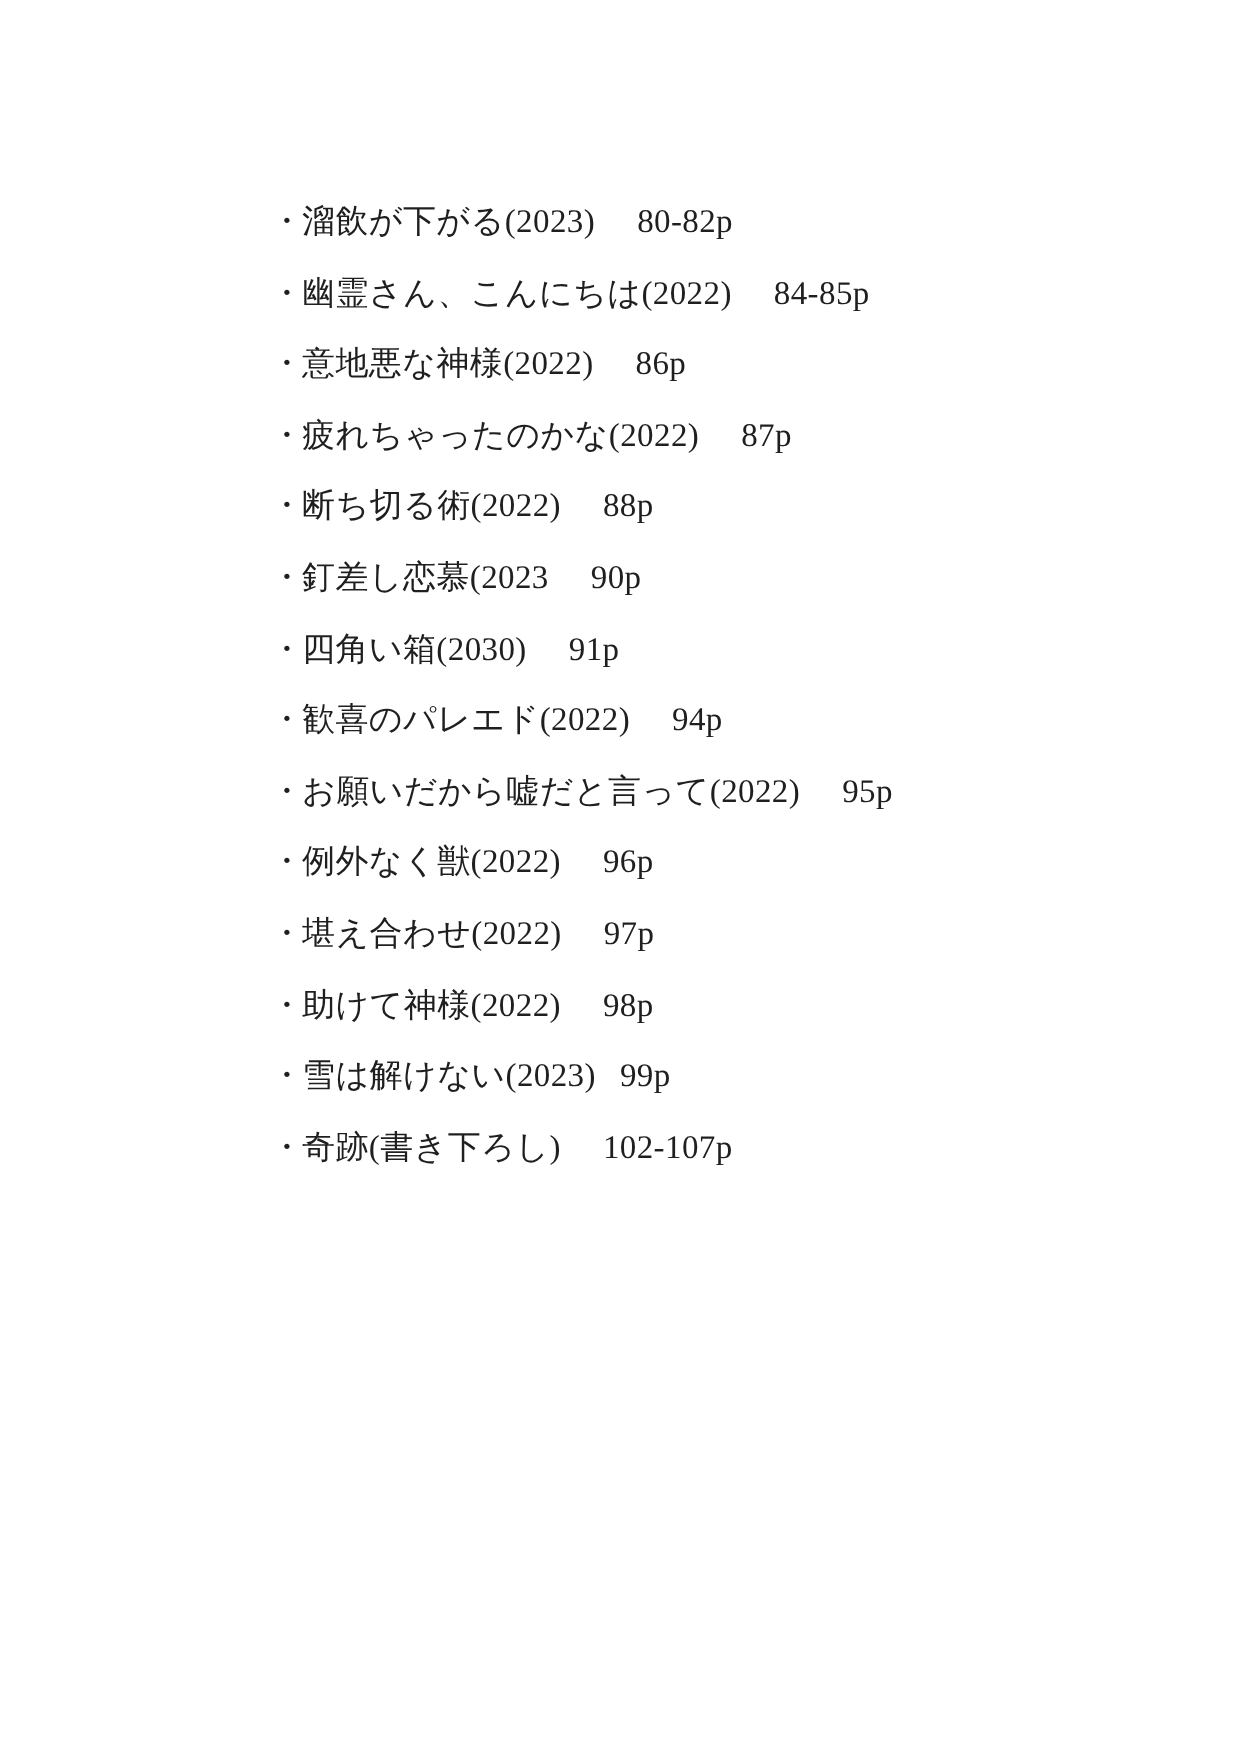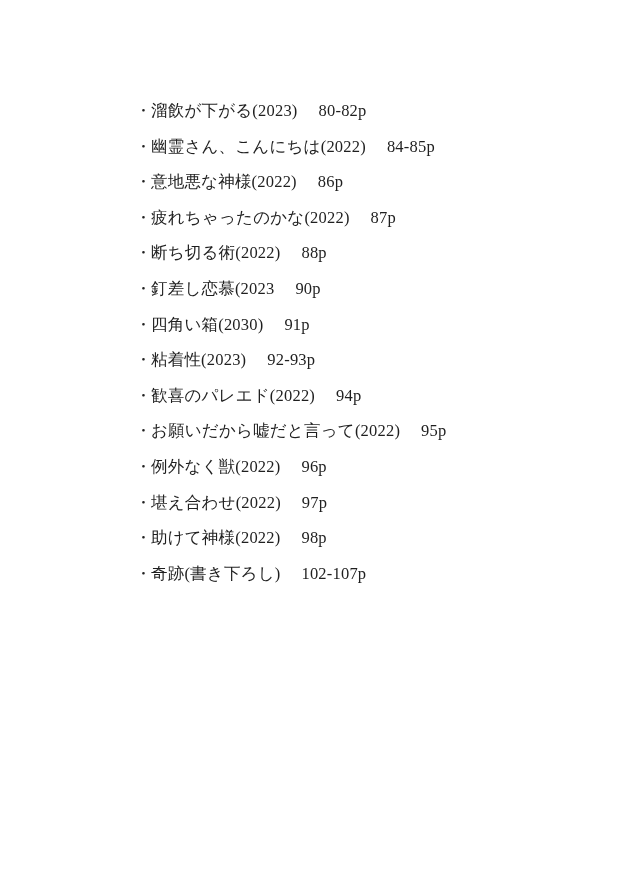--- a/index.html
+++ b/index.html
@@ -102,36 +102,36 @@
       <div class="toc-row">
       <span class="bullet">・</span><span class="title">断ち切る術(2022)</span><span class="pages">88p</span>
     </div>
       <div class="toc-row">
       <span class="bullet">・</span><span class="title">釘差し恋慕(2023</span><span class="pages">90p</span>
     </div>
       <div class="toc-row">
       <span class="bullet">・</span><span class="title">四角い箱(2030)</span><span class="pages">91p</span>
     </div>
       <div class="toc-row">
-      <span class="bullet">・</span><span class="title">粘着性(2023)</span><span class="pages">92-93p</span>
-    </div>
-      <div class="toc-row">
       <span class="bullet">・</span><span class="title">歓喜のパレエド(2022)</span><span class="pages">94p</span>
     </div>
       <div class="toc-row">
       <span class="bullet">・</span><span class="title">お願いだから嘘だと言って(2022)</span><span class="pages">95p</span>
     </div>
       <div class="toc-row">
       <span class="bullet">・</span><span class="title">例外なく獣(2022)</span><span class="pages">96p</span>
     </div>
       <div class="toc-row">
       <span class="bullet">・</span><span class="title">堪え合わせ(2022)</span><span class="pages">97p</span>
     </div>
       <div class="toc-row">
       <span class="bullet">・</span><span class="title">助けて神様(2022)</span><span class="pages">98p</span>
+    </div>
+      <div class="toc-row tight">
+      <span class="bullet">・</span><span class="title">雪は解けない(2023)</span><span class="pages">99p</span>
     </div>
       <div class="toc-row">
       <span class="bullet">・</span><span class="title">奇跡(書き下ろし)</span><span class="pages">102-107p</span>
     </div>
     </div>
 
   <div class="afterword">
     <span class="dicon" aria-hidden="true">
       <i class="d d1"></i>
         <i class="d d2"></i>

